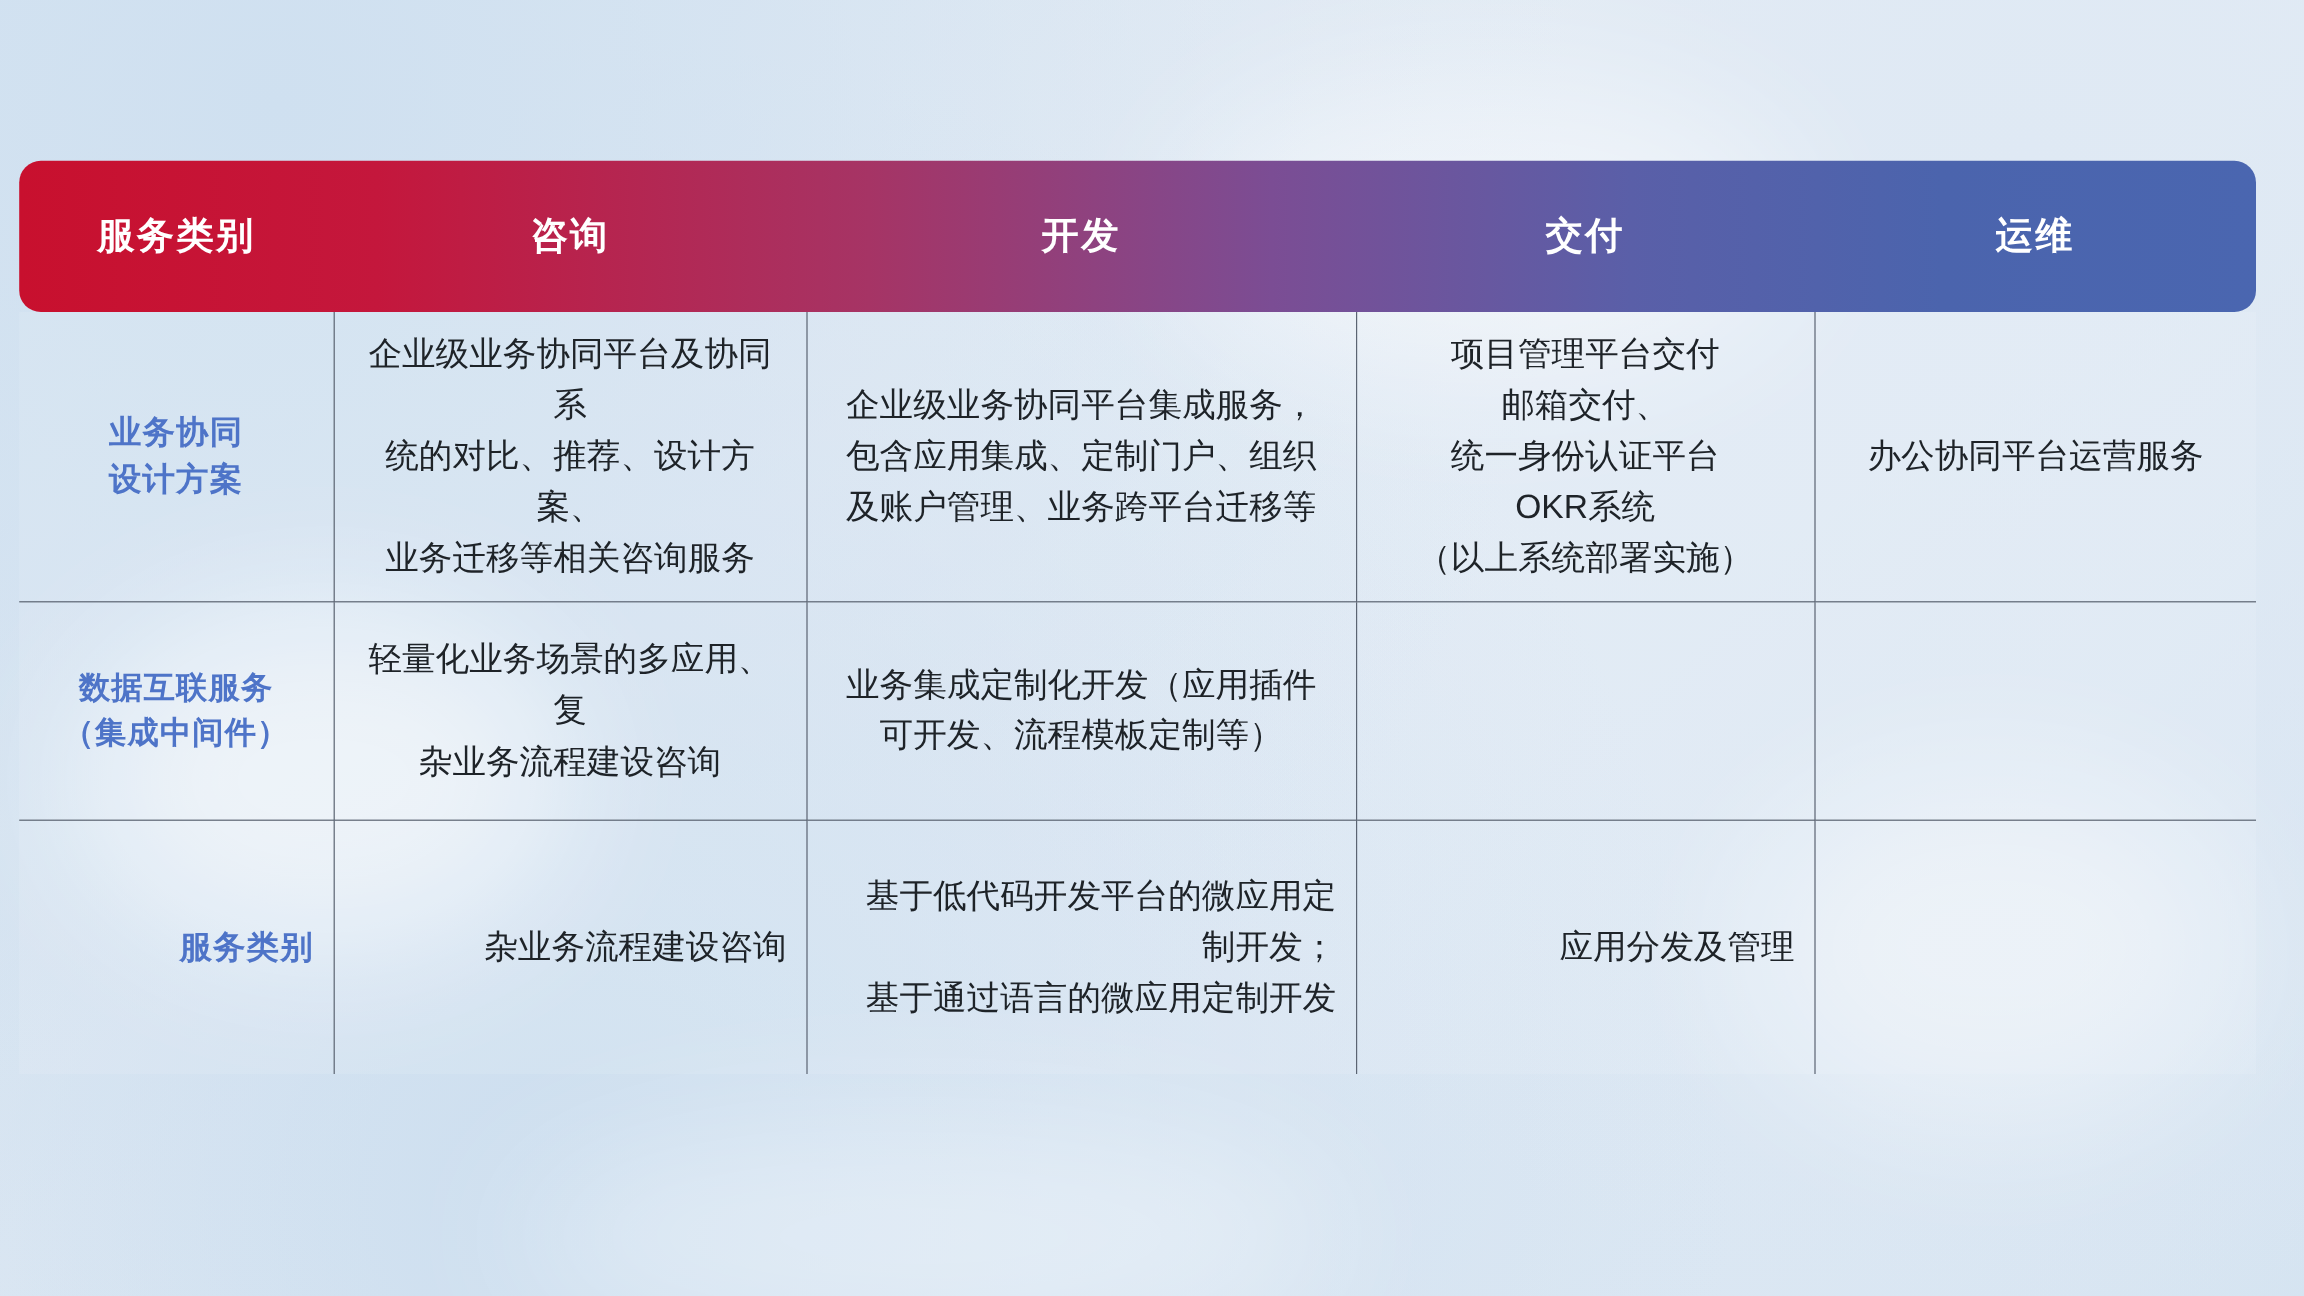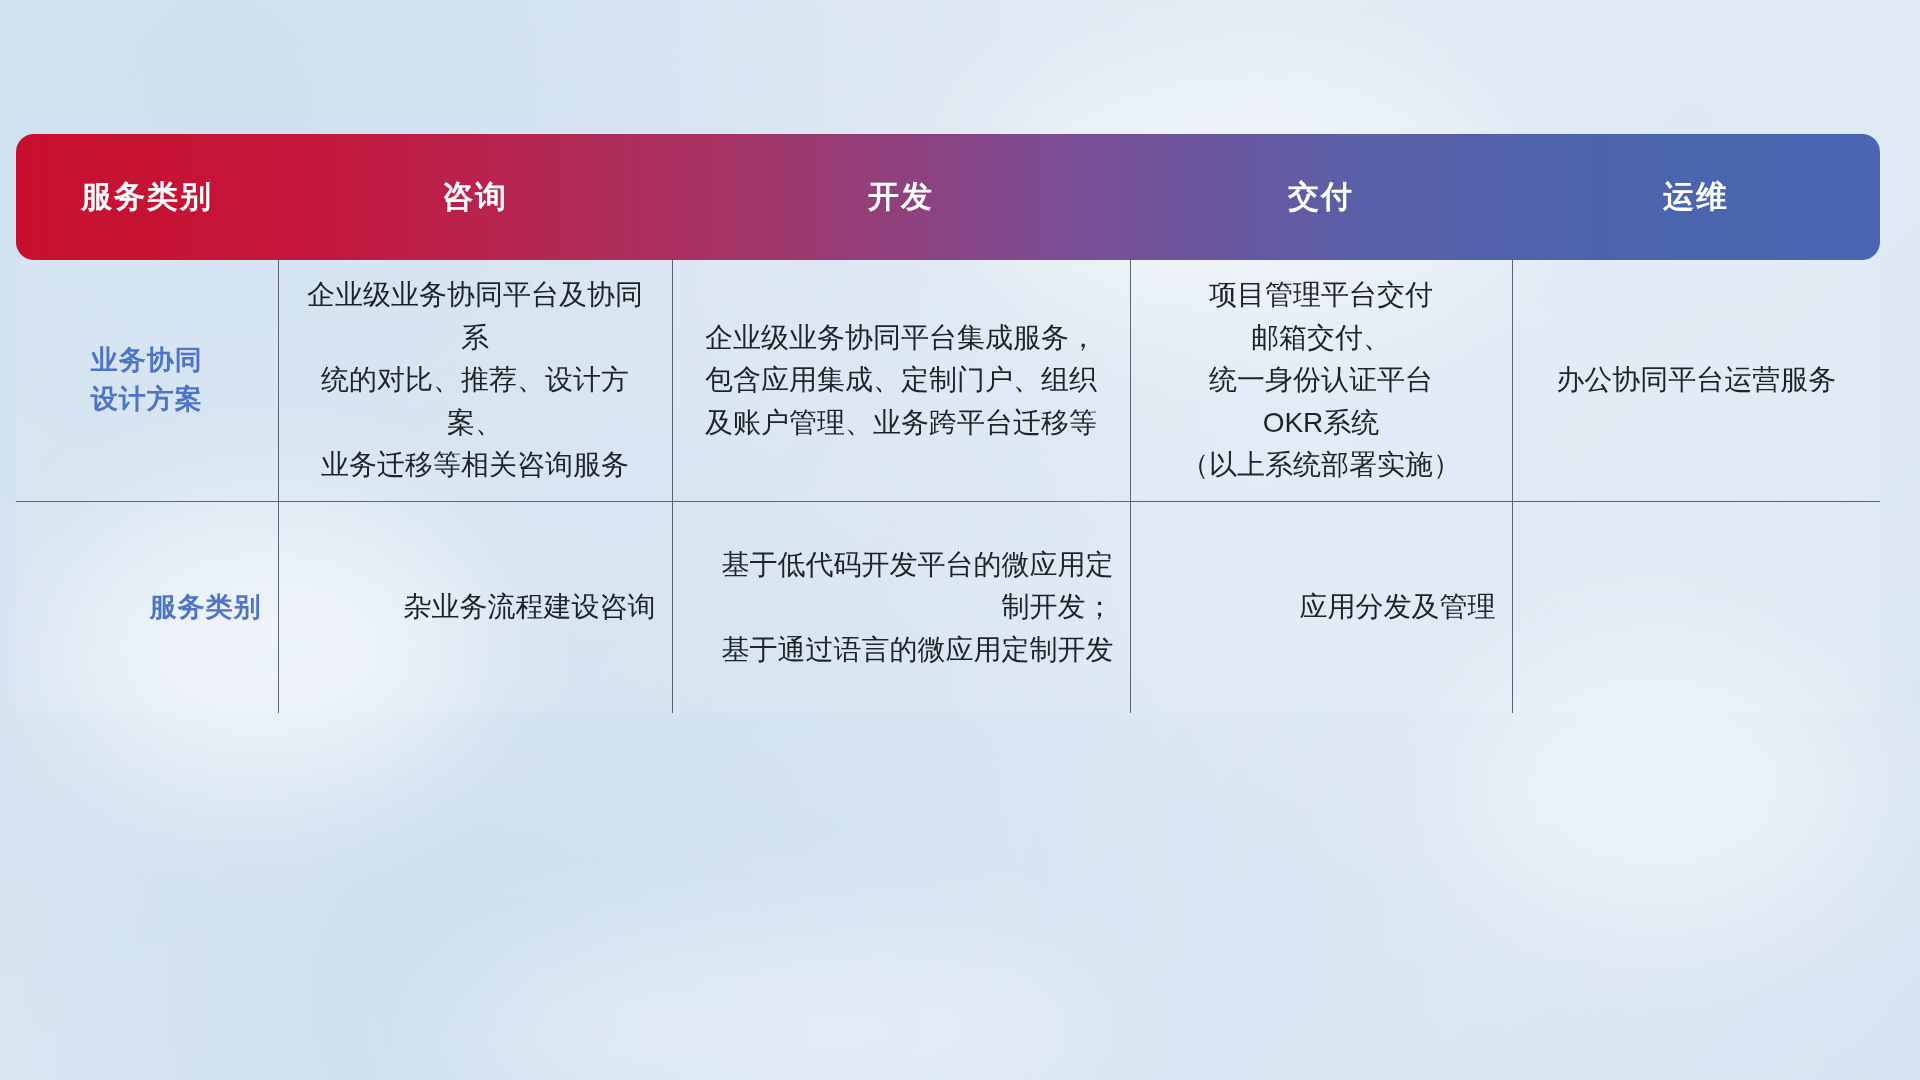--- a/index.html
+++ b/index.html
@@ -183,20 +183,40 @@
             <span class="cell-text">项目管理平台交付
 邮箱交付、
 统一身份认证平台
 OKR系统
 （以上系统部署实施）</span>
           </td>
           <td>
             <span class="cell-text">办公协同平台运营服务</span>
           </td>
         </tr>
+        <tr class="r2">
+          <td class="cat narrow">
+            <span class="cell-text">数据互联服务
+（集成中间件）</span>
+          </td>
+          <td>
+            <span class="cell-text">轻量化业务场景的多应用、复
+杂业务流程建设咨询</span>
+          </td>
+          <td>
+            <span class="cell-text">业务集成定制化开发（应用插件
+可开发、流程模板定制等）</span>
+          </td>
+          <td>
+            <span class="cell-text"></span>
+          </td>
+          <td>
+            <span class="cell-text"></span>
+          </td>
+        </tr>
         <tr class="r3">
           <td class="cat">
             <span class="cell-text">服务类别</span>
           </td>
           <td>
             <span class="cell-text">杂业务流程建设咨询</span>
           </td>
           <td>
             <span class="cell-text">基于低代码开发平台的微应用定
 制开发；

